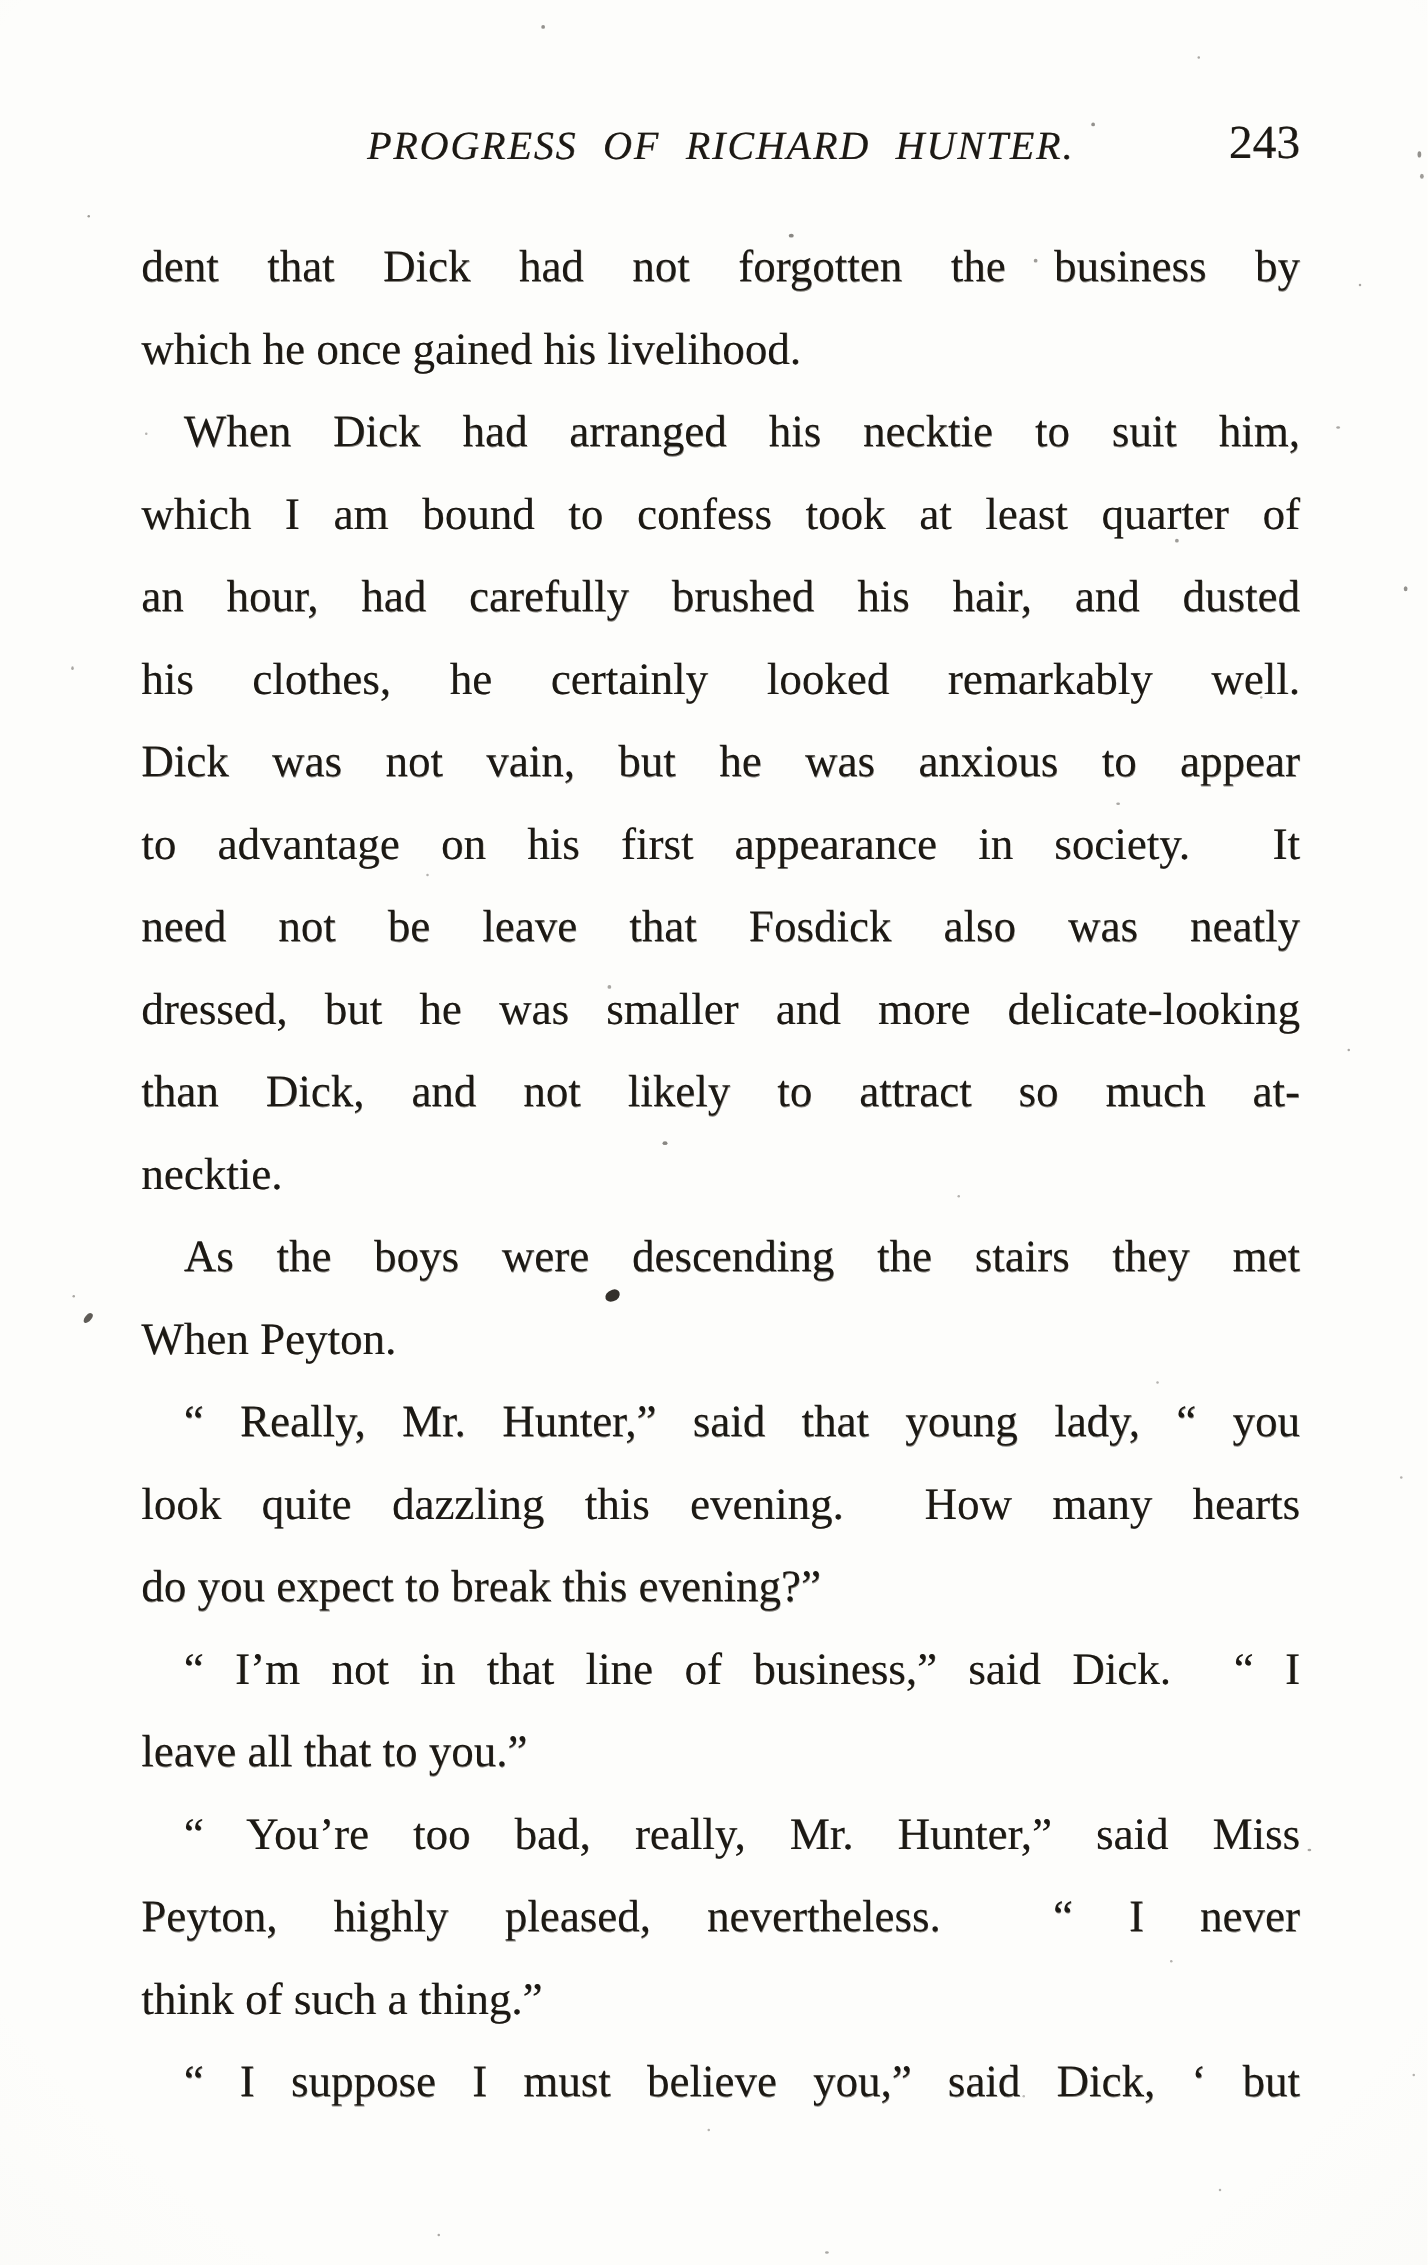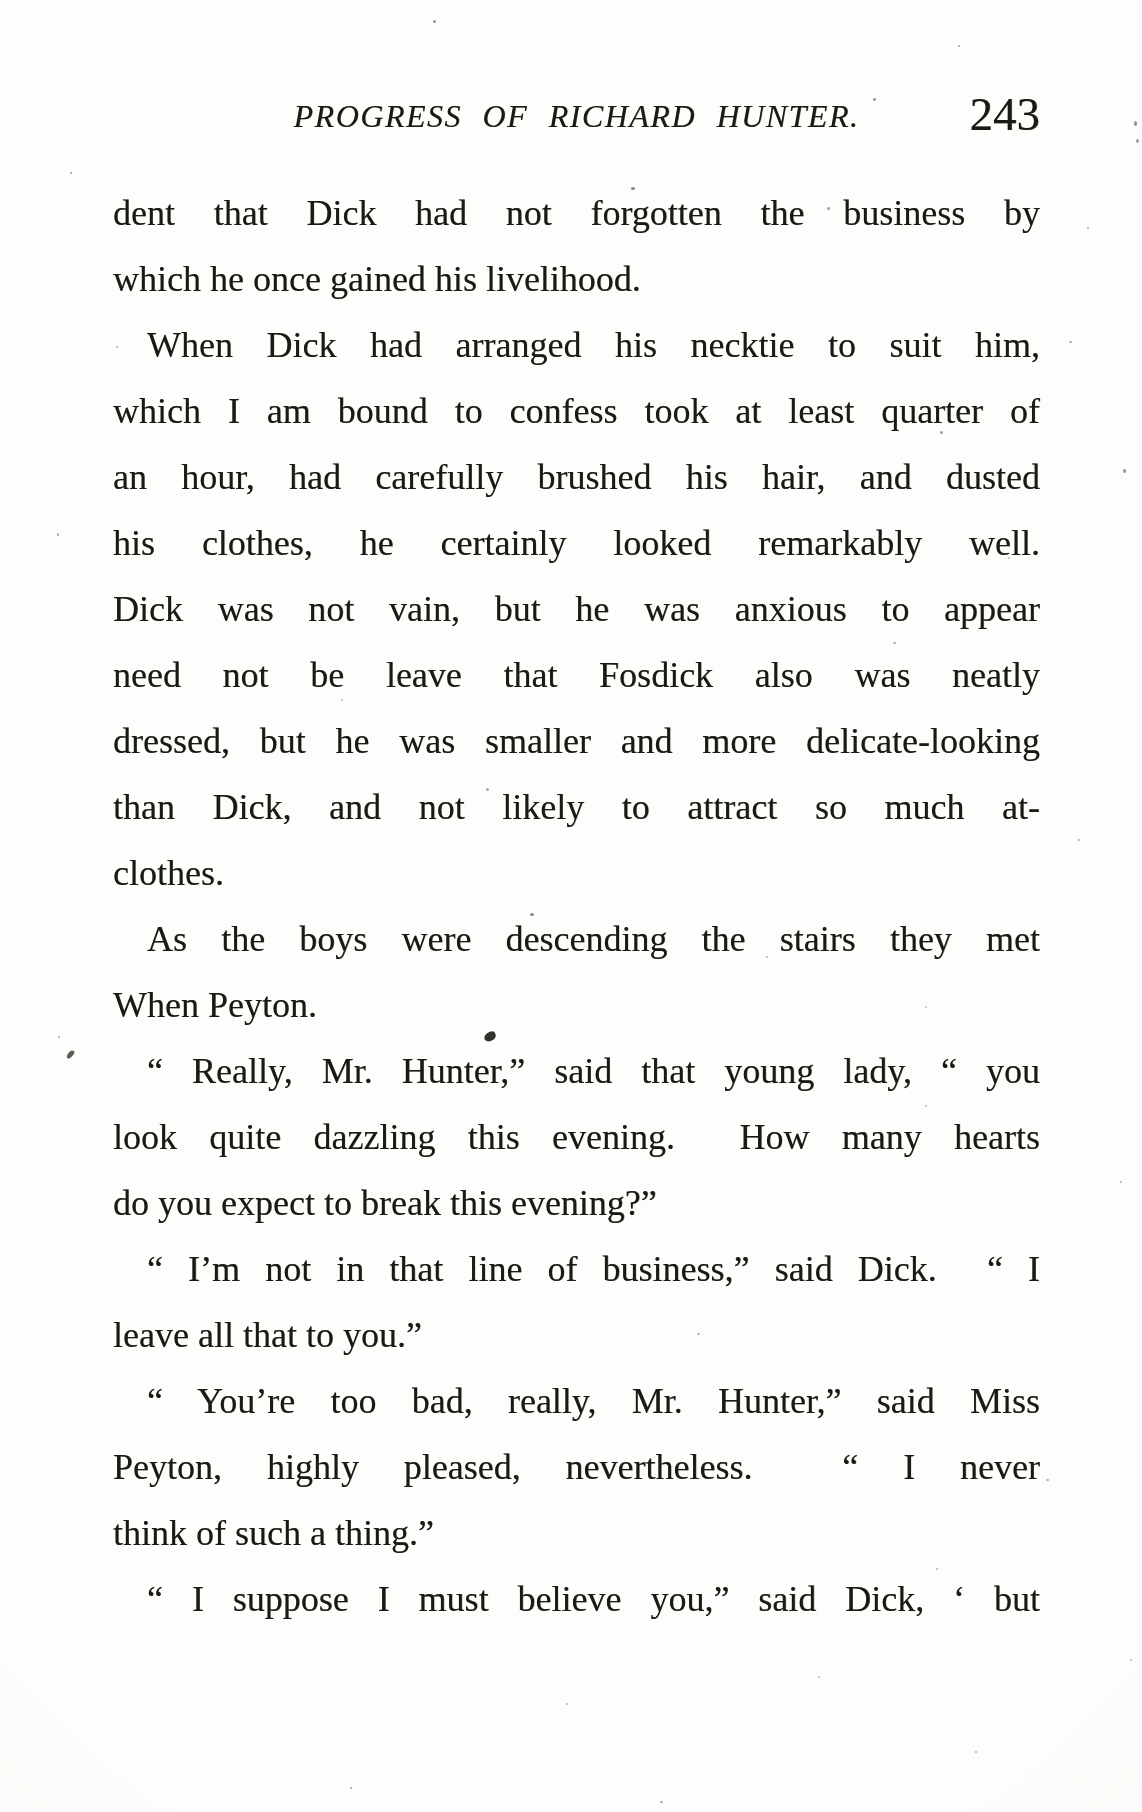--- a/index.html
+++ b/index.html
@@ -36,21 +36,21 @@
     font-style: italic;
     font-size: 32px;
     line-height: 40px;
     letter-spacing: 1.5px;
     word-spacing: 11px;
     text-shadow: 0.4px 0.4px 0.5px rgba(25,20,12,0.55);
   }
   .page-number {
     position: absolute;
     right: 0; top: 0;
-    font-size: 47px;
+    font-size: 38px;
     line-height: 44px;
     text-shadow: 0.4px 0.4px 0.5px rgba(25,20,12,0.55);
   }
 
   .text-block {
     position: absolute;
     left: 113px; top: 180px;
     width: 927px;
     font-size: 36px;
     text-shadow: 0.35px 0.35px 0.5px rgba(25,20,12,0.5);
@@ -102,24 +102,25 @@
   </div>
 
   <div class="text-block" id="text-block">
       <div class="line just">dent that Dick had not forgotten the business by</div>
       <div class="line">which he once gained his livelihood.</div>
       <div class="line indent just">When Dick had arranged his necktie to suit him,</div>
       <div class="line just">which I am bound to confess took at least quarter of</div>
       <div class="line just">an hour, had carefully brushed his hair, and dusted</div>
       <div class="line just">his clothes, he certainly looked remarkably well.</div>
       <div class="line just">Dick was not vain, but he was anxious to appear</div>
+      <div class="line just">to advantage on his first appearance in society.&nbsp; It</div>
       <div class="line just">need not be leave that Fosdick also was neatly</div>
       <div class="line just">dressed, but he was smaller and more delicate-looking</div>
       <div class="line just">than Dick, and not likely to attract so much at-</div>
-      <div class="line">clothes.</div>
+      <div class="line">necktie.</div>
       <div class="line indent just">As the boys were descending the stairs they met</div>
       <div class="line">When Peyton.</div>
       <div class="line indent just">“ Really, Mr. Hunter,” said that young lady, “ you</div>
       <div class="line just">look quite dazzling this evening.&nbsp; How many hearts</div>
       <div class="line">do you expect to break this evening?”</div>
       <div class="line indent just">“ I’m not in that line of business,” said Dick.&nbsp; “ I</div>
       <div class="line">leave all that to you.”</div>
       <div class="line indent just">“ You’re too bad, really, Mr. Hunter,” said Miss</div>
       <div class="line just">Peyton, highly pleased, nevertheless.&nbsp; “ I never</div>
       <div class="line">think of such a thing.”</div>

